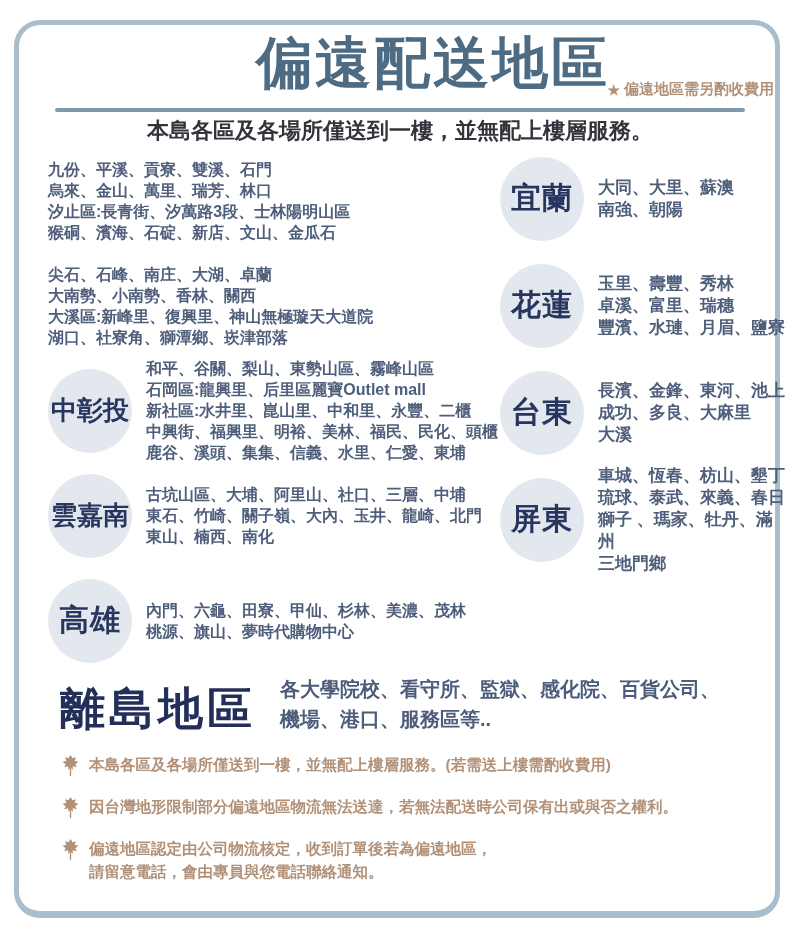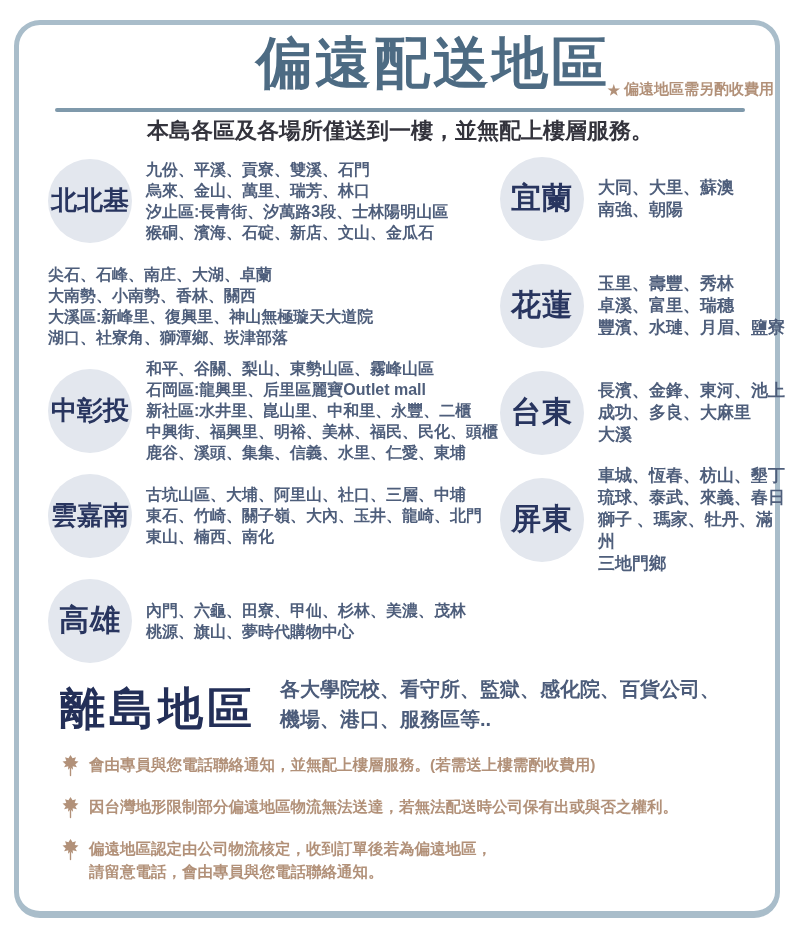--- a/index.html
+++ b/index.html
@@ -82,21 +82,20 @@
   <span class="star">★</span>
   <span>偏遠地區需另酌收費用</span>
 </div>
 
 <div class="divider"></div>
 
 <div class="subtitle">本島各區及各場所僅送到一樓，並無配上樓層服務。</div>
 
 <div class="col" id="regions-left">
   <div class="region-row">
-    <div class="badge badge-sm">北北基</div>
     <div class="rlines">
         <div>九份、平溪、貢寮、雙溪、石門</div>
         <div>烏來、金山、萬里、瑞芳、林口</div>
         <div>汐止區:長青街、汐萬路3段、士林陽明山區</div>
         <div>猴硐、濱海、石碇、新店、文山、金瓜石</div>
       </div>
   </div>
 
   <div class="region-row">
     <div class="rlines">
@@ -181,21 +180,21 @@
     </div>
 </div>
 
 <div class="notes" id="notes-list">
   <div class="note">
     <svg width="17" height="23" viewBox="0 0 20 26">
       <path fill="currentColor" d="M10 0.5 L12.4 4.6 L16.4 3.2 L14.9 7.8 L19.4 8.3 L15.6 11.8 L17.6 15 L12.6 14 L12.9 18 L10 15.4 L7.1 18 L7.4 14 L2.4 15 L4.4 11.8 L0.6 8.3 L5.1 7.8 L3.6 3.2 L7.6 4.6 Z"></path>
       <rect fill="currentColor" x="9.2" y="15" width="1.6" height="10.5" rx="0.8"></rect>
     </svg>
     <div>
-        <div>會由專員與您電話聯絡通知，並無配上樓層服務。(若需送上樓需酌收費用)</div>
+        <div>本島各區及各場所僅送到一樓，並無配上樓層服務。(若需送上樓需酌收費用)</div>
       </div>
   </div>
 
   <div class="note">
     <svg width="17" height="23" viewBox="0 0 20 26">
       <path fill="currentColor" d="M10 0.5 L12.4 4.6 L16.4 3.2 L14.9 7.8 L19.4 8.3 L15.6 11.8 L17.6 15 L12.6 14 L12.9 18 L10 15.4 L7.1 18 L7.4 14 L2.4 15 L4.4 11.8 L0.6 8.3 L5.1 7.8 L3.6 3.2 L7.6 4.6 Z"></path>
       <rect fill="currentColor" x="9.2" y="15" width="1.6" height="10.5" rx="0.8"></rect>
     </svg>
     <div>
         <div>因台灣地形限制部分偏遠地區物流無法送達，若無法配送時公司保有出或與否之權利。</div>

